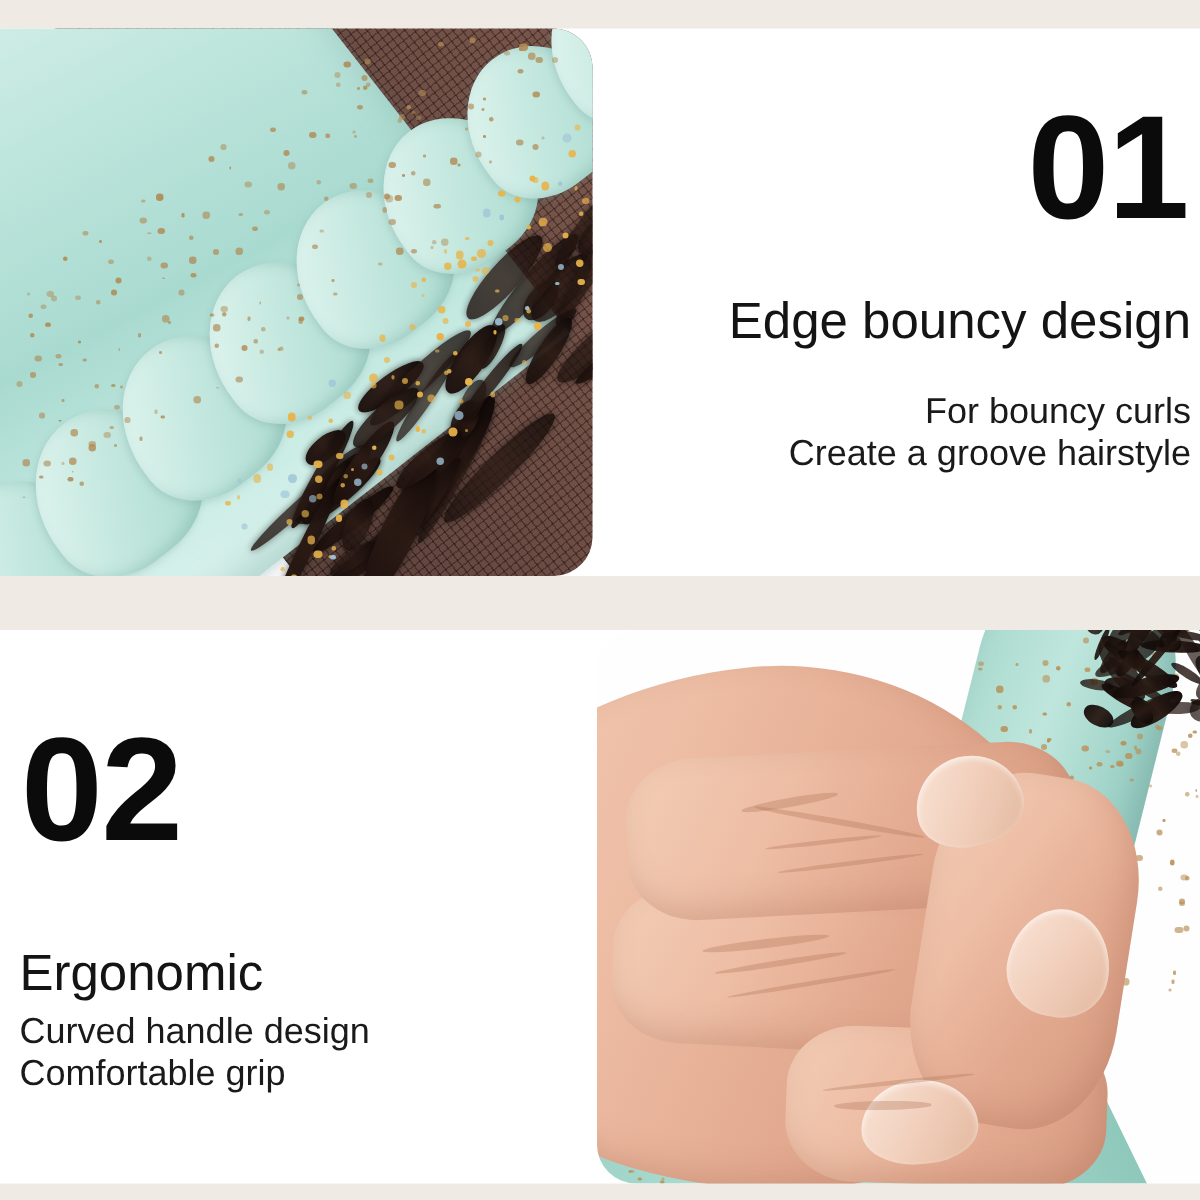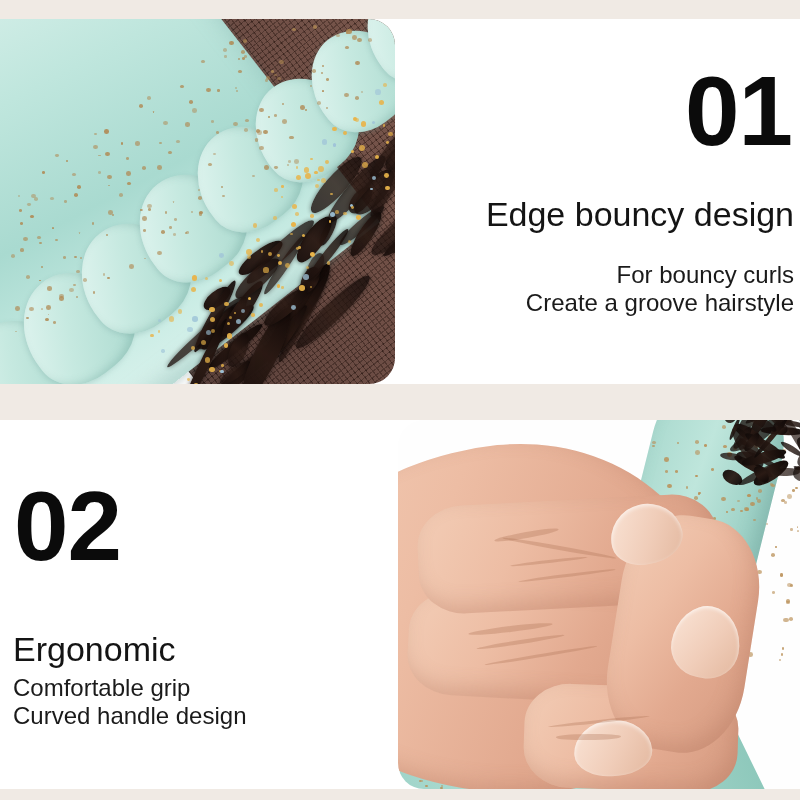--- a/index.html
+++ b/index.html
@@ -506,22 +506,22 @@
   </div>
 
   <div class="band" id="band-mid"></div>
 
   <div class="row" id="row-bottom">
 
     <div class="textpanel" id="text-bottom">
       <div class="num">02</div>
       <div class="headline">Ergonomic</div>
       <div class="desc">
+        <div>Curved handle design</div>
         <div>Comfortable grip</div>
-        <div>Curved handle design</div>
       </div>
     </div>
 
     <div class="photo" id="photo-bottom">
       <div class="scene">
         <div class="handle"></div>
         <div class="handle-low"></div>
         <div id="hflecks">
             <div class="hfleck" style="left: 268.826px; top: 63.593px; width: 4.83718px; height: 4.35346px; opacity: 0.86; z-index: 3;"></div>
             <div class="hfleck" style="left: 275.835px; top: 111.409px; width: 3.14684px; height: 2.83216px; opacity: 0.75; z-index: 3;"></div>

